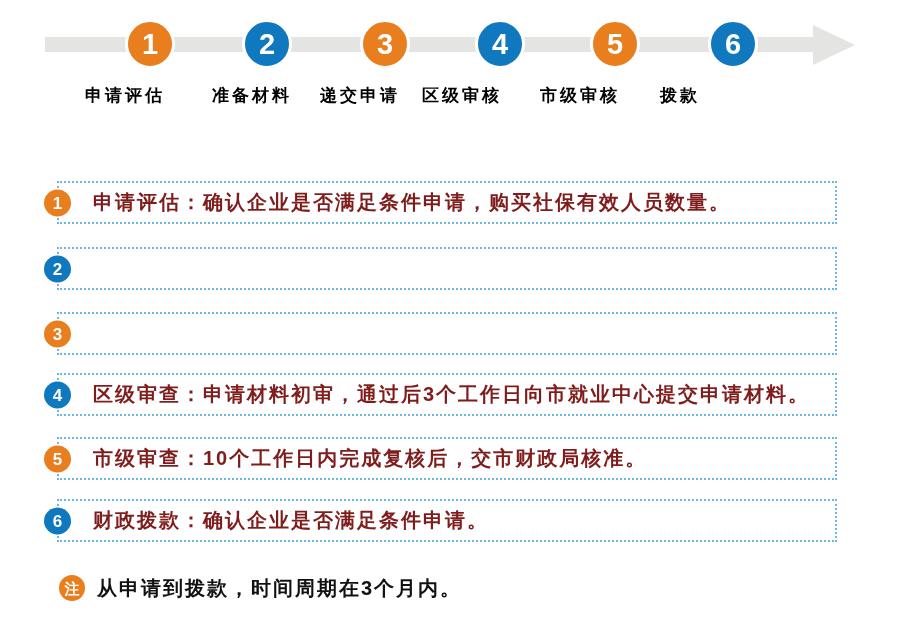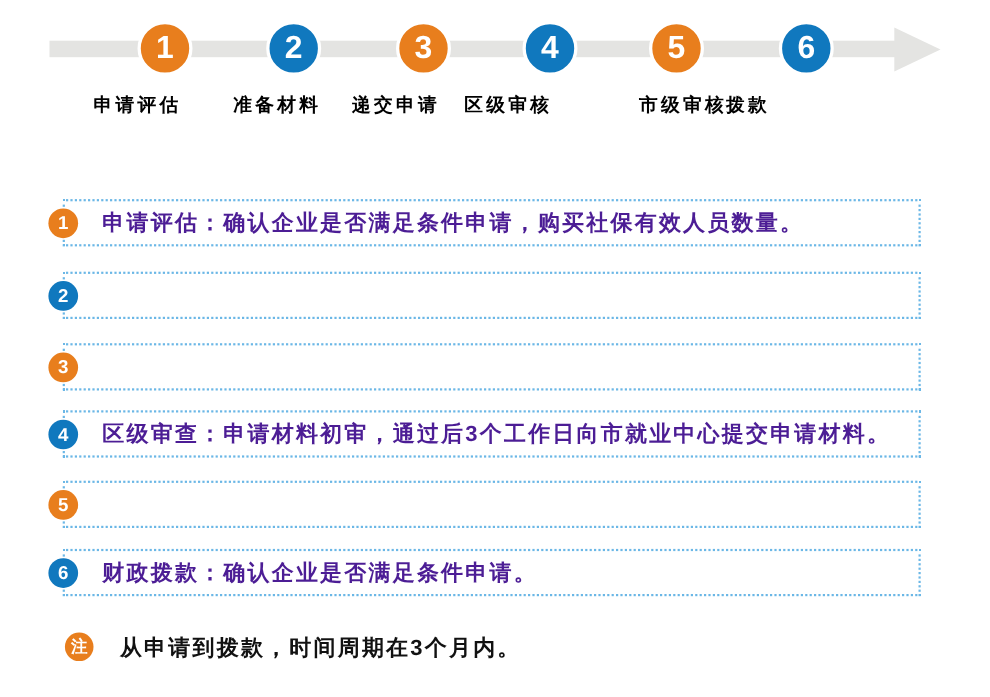--- a/index.html
+++ b/index.html
@@ -42,33 +42,33 @@
   }
   .badge{
     position:absolute;left:-15px;top:50%;transform:translateY(-50%);
     width:27px;height:27px;border-radius:50%;
     display:flex;align-items:center;justify-content:center;
     color:#fff;font-weight:bold;font-size:17px;line-height:1;
     flex:none;
   }
   .row-text{
     margin-left:34px;font-weight:bold;font-size:20px;letter-spacing:2px;
-    white-space:nowrap;color:#4c1d95;
+    white-space:nowrap;color:#7f1d1d;
   }
 
   
   .note{
     position:absolute;left:59px;top:574px;height:28px;
     display:flex;align-items:center;
   }
   .note .badge{
     position:static;transform:none;width:26px;height:26px;font-size:15px;
   }
   .note-text{
-    margin-left:24px;font-weight:bold;font-size:20px;letter-spacing:2px;
+    margin-left:12px;font-weight:bold;font-size:20px;letter-spacing:2px;
     white-space:nowrap;color:#111;
   }
 
   .c-orange{background:var(--orange);}
   .c-blue{background:var(--blue);}
 </style>
 </head>
 <body>
 
 <div class="canvas">
@@ -93,21 +93,21 @@
         <span>5</span>
       </div>
     <div class="tl-circle c-blue" style="left:708px">
         <span>6</span>
       </div>
 
     <div class="tl-label" style="left:85px">申请评估</div>
     <div class="tl-label" style="left:212px">准备材料</div>
     <div class="tl-label" style="left:320px">递交申请</div>
     <div class="tl-label" style="left:422px">区级审核</div>
-    <div class="tl-label" style="left:581px">市级审核</div>
+    <div class="tl-label" style="left:540px">市级审核</div>
     <div class="tl-label" style="left:660px">拨款</div>
   </div>
 
   <div class="rows">
     <div class="row" style="top:0px">
       <span class="badge c-orange">
           <span>1</span>
         </span>
       <span class="row-text">申请评估：确认企业是否满足条件申请，购买社保有效人员数量。</span>
     </div>
@@ -124,20 +124,21 @@
     <div class="row" style="top:192px">
       <span class="badge c-blue">
           <span>4</span>
         </span>
       <span class="row-text">区级审查：申请材料初审，通过后3个工作日向市就业中心提交申请材料。</span>
     </div>
     <div class="row" style="top:256px">
       <span class="badge c-orange">
           <span>5</span>
         </span>
+      <span class="row-text">市级审查：10个工作日内完成复核后，交市财政局核准。</span>
     </div>
     <div class="row" style="top:318px">
       <span class="badge c-blue">
           <span>6</span>
         </span>
       <span class="row-text">财政拨款：确认企业是否满足条件申请。</span>
     </div>
   </div>
 
   <div class="note">

